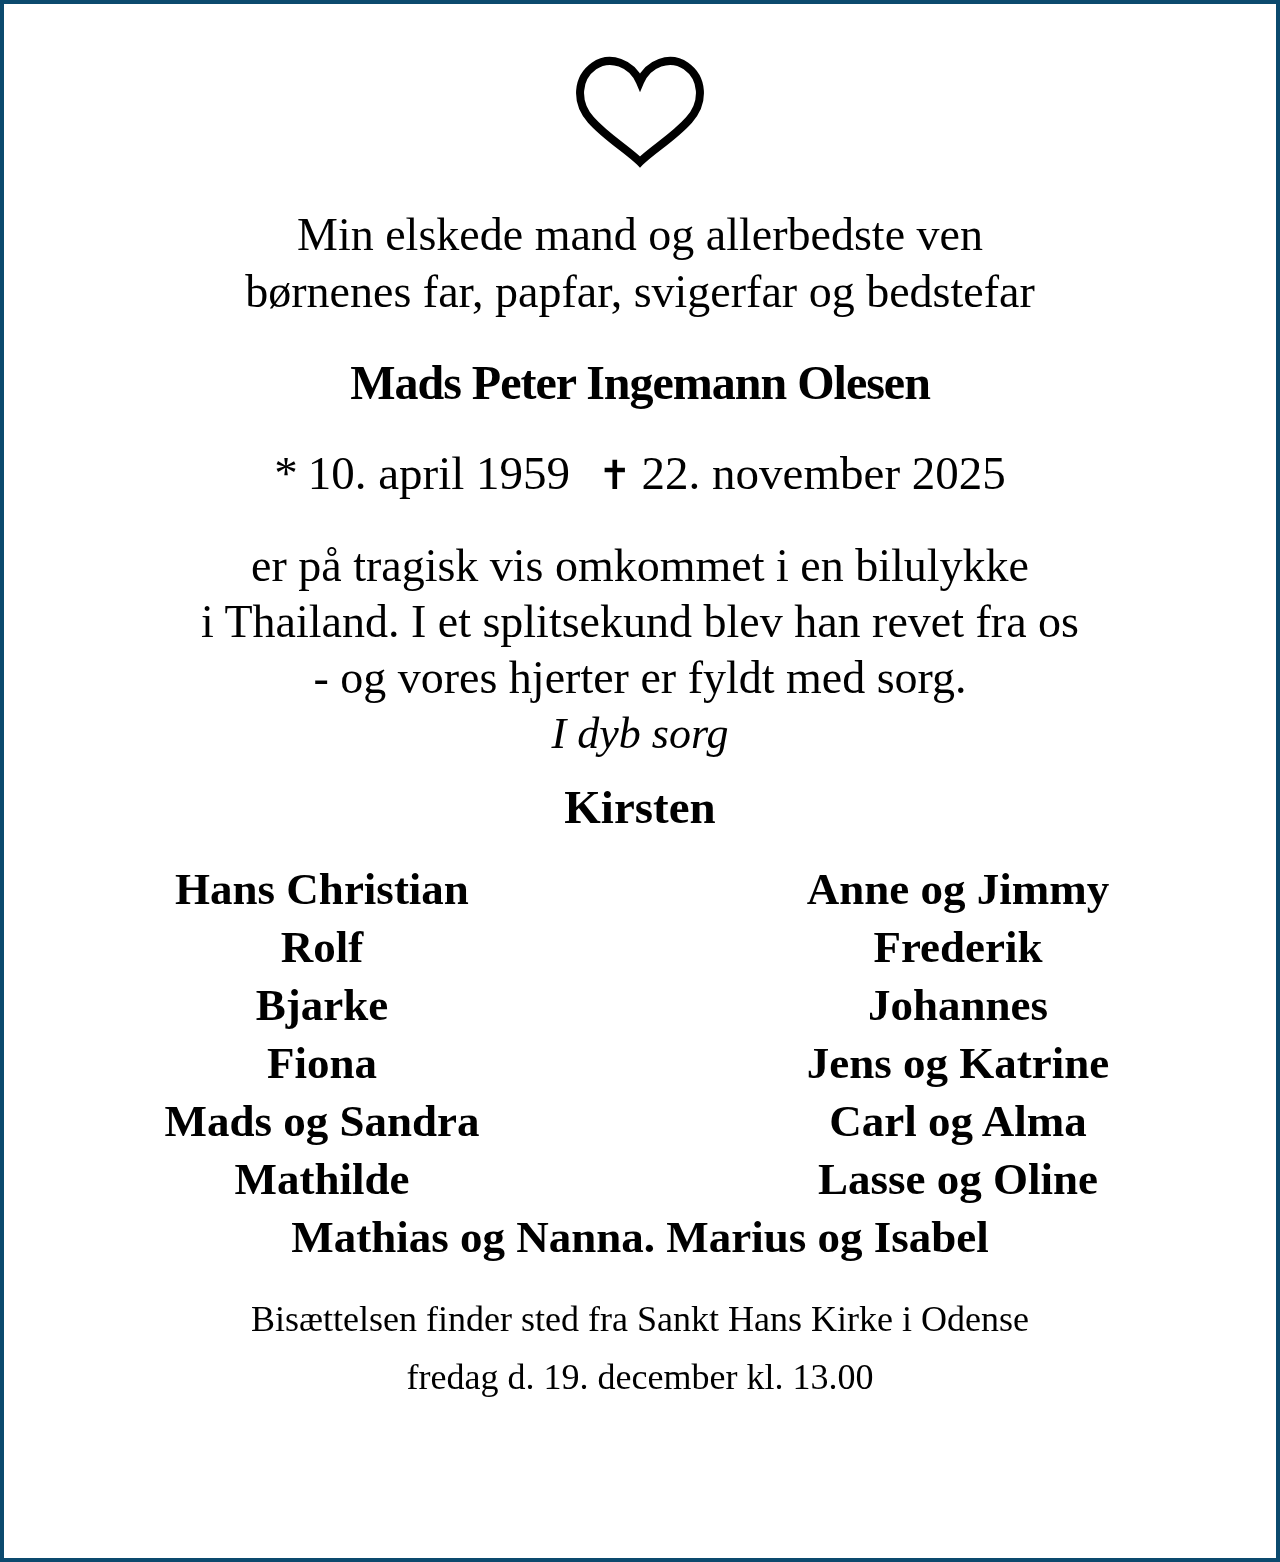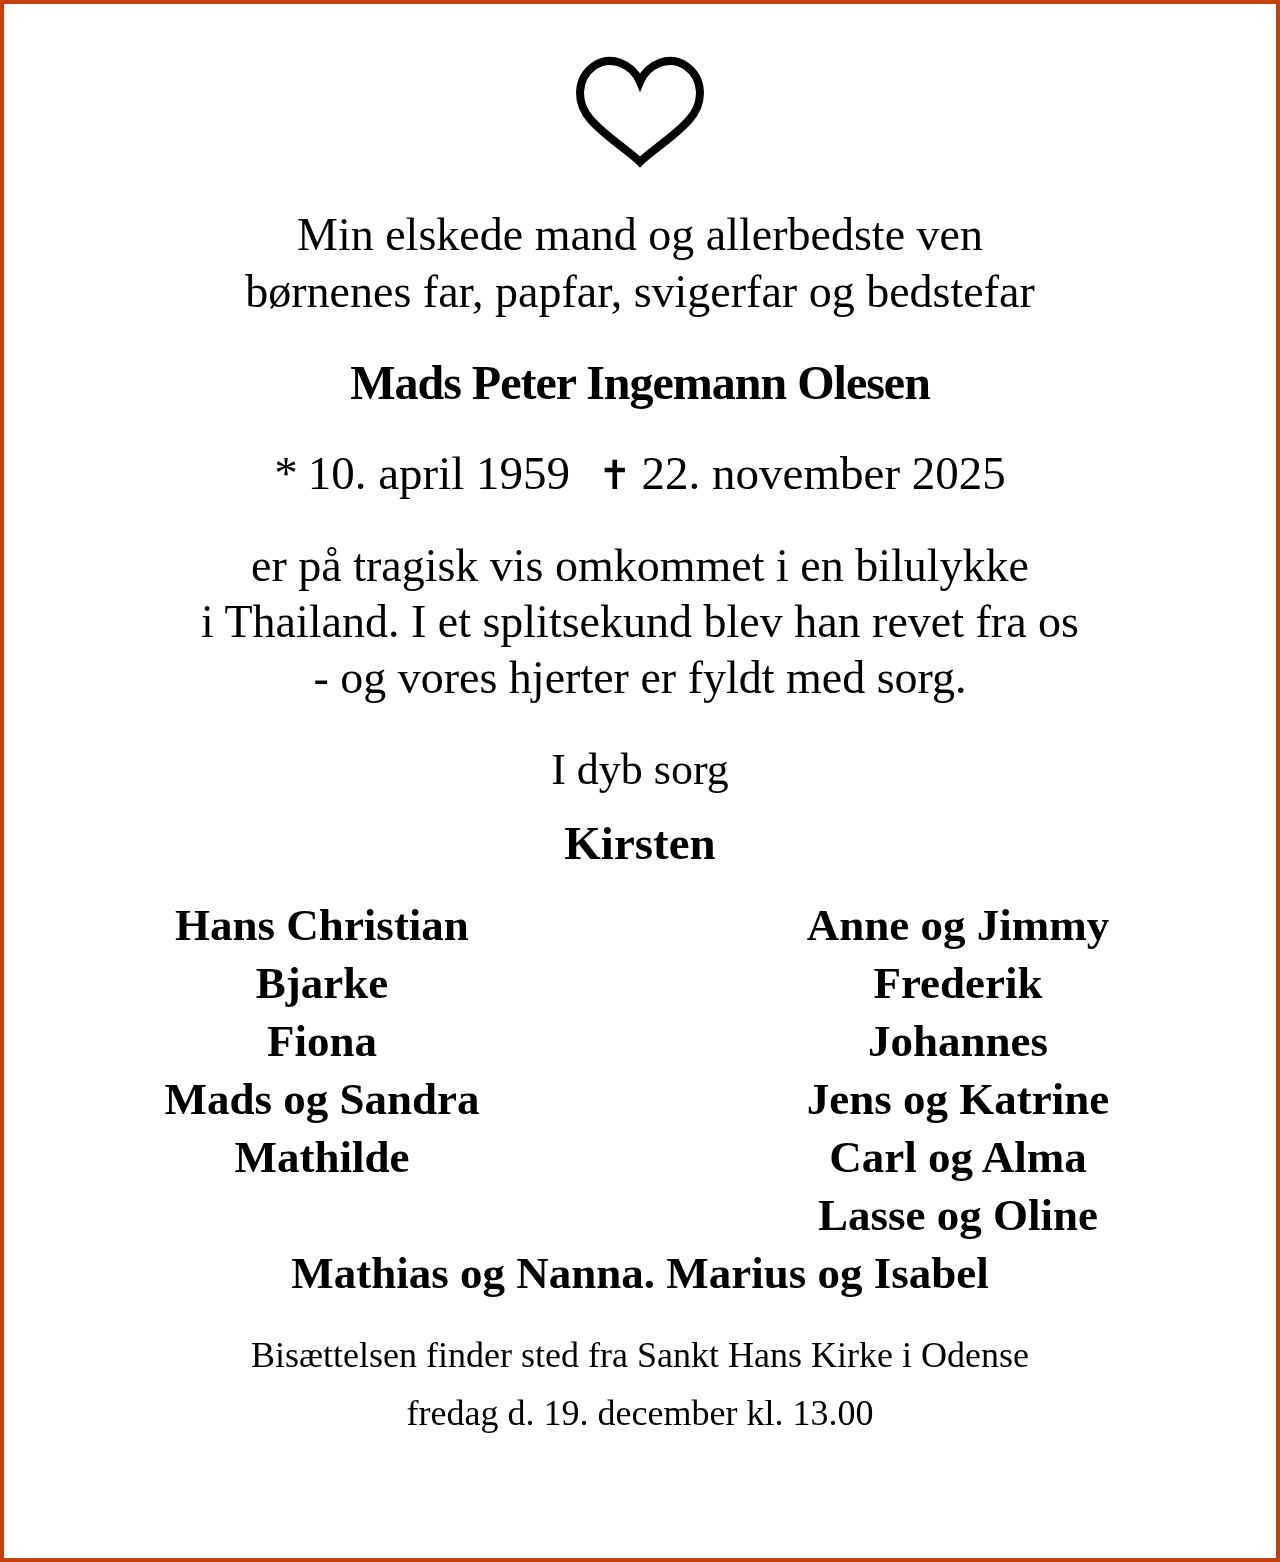--- a/index.html
+++ b/index.html
@@ -1,20 +1,20 @@
 <!DOCTYPE html>
 <html lang="da"><head>
 <meta charset="utf-8">
 <style>
   html, body { margin: 0; padding: 0; background: #ffffff; }
   .page {
     box-sizing: border-box;
     width: 1280px;
     height: 1562px;
-    border: 4px solid #c2410c;
+    border: 4px solid #0c4a6e;
     background: #ffffff;
     color: #000000;
     font-family: "Liberation Serif", serif;
     text-align: center;
     overflow: hidden;
   }
   .heart-wrap {
     margin-top: 50px;
     height: 116px;
     display: flex;
@@ -40,22 +40,22 @@
   }
   .dates .death-group { margin-left: 28px; }
   .dates .birth-symbol { margin-right: 10px; }
   .dates .death-symbol { margin-right: 10px; font-family: "DejaVu Sans", sans-serif; font-size: 40px; }
   .body-text {
     margin-top: 34px;
     font-size: 46px;
     line-height: 56px;
   }
   .sorrow {
-    margin-top: 36px;
     font-size: 44px;
+    font-style: italic;
     line-height: 56px;
   }
   .primary-mourner {
     margin-top: 16px;
     font-size: 47px;
     font-weight: bold;
     line-height: 58px;
   }
   .columns {
     margin-top: 24px;
@@ -105,20 +105,21 @@
     <span class="line">- og vores hjerter er fyldt med sorg.</span>
   </div>
 
   <div class="sorrow">I dyb sorg</div>
 
   <div class="primary-mourner">Kirsten</div>
 
   <div class="columns">
     <div class="col">
       <span class="line">Hans Christian</span>
+      <span class="line">Rolf</span>
       <span class="line">Bjarke</span>
       <span class="line">Fiona</span>
       <span class="line">Mads og Sandra</span>
       <span class="line">Mathilde</span>
     </div>
     <div class="col">
       <span class="line">Anne og Jimmy</span>
       <span class="line">Frederik</span>
       <span class="line">Johannes</span>
       <span class="line">Jens og Katrine</span>

